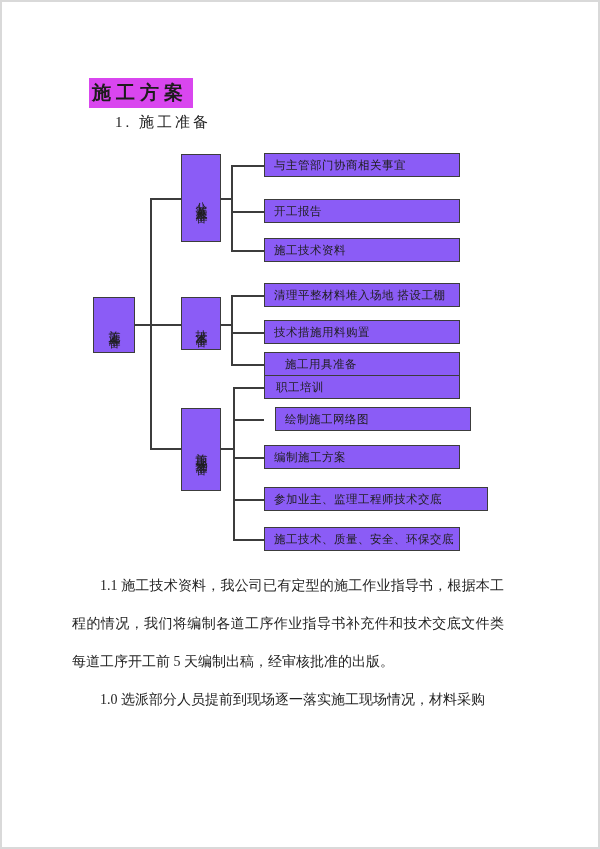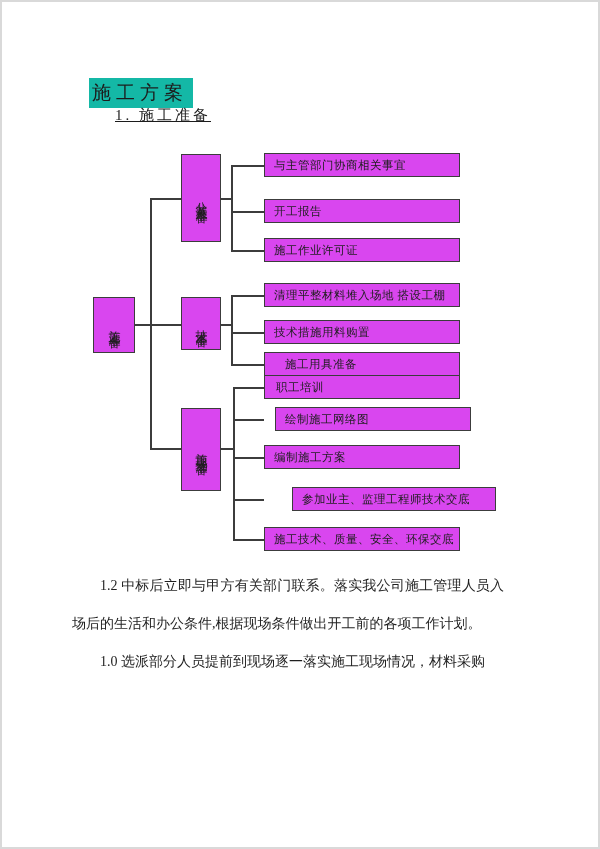--- a/index.html
+++ b/index.html
@@ -9,38 +9,37 @@
     box-sizing:border-box;
     background:#ffffff;
     border:2px solid #d9d9d9;
     font-family:"Liberation Serif","DejaVu Serif",serif;
     color:#242424;
     overflow:hidden;
   }
   .doc-title{
     position:absolute;left:87px;top:76px;
     margin:0;
-    font-size:19px;font-weight:normal;
+    font-size:19px;font-weight:bold;
     letter-spacing:5px;
-    background:#14b8a6;
+    background:#d946ef;
     padding:2px 5px 2px 3px;
     color:#1c1c1c;
   }
   .section-heading{
-    position:absolute;left:113px;top:104px;
+    position:absolute;left:113px;top:111px;
     font-size:15px;letter-spacing:3px;
     color:#1c1c1c;
-    text-decoration:underline;
   }
   
   .dg-box{
     position:absolute;
     box-sizing:border-box;
     border:1.5px solid #3c3c3c;
-    background:#d946ef;
+    background:#8b5cf6;
   }
   .vbox{
     display:flex;align-items:center;justify-content:center;
     writing-mode:vertical-rl;
     font-size:12px;letter-spacing:2px;
     color:#1e1e1e;
   }
   .leaf{
     display:flex;align-items:center;
     padding-left:9px;
@@ -71,30 +70,30 @@
   <div>
 
     <div class="dg-box vbox" style="left:91px;top:295px;width:42px;height:56px;">施工准备</div>
 
     <div class="dg-box vbox" style="left:179px;top:152px;width:40px;height:88px;">公共关系准备</div>
     <div class="dg-box vbox" style="left:179px;top:295px;width:40px;height:53px;">技术准备</div>
     <div class="dg-box vbox" style="left:179px;top:406px;width:40px;height:83px;">施工现场准备</div>
 
     <div class="dg-box leaf" style="left:262px;top:151px;width:196px;height:24px;">与主管部门协商相关事宜</div>
     <div class="dg-box leaf" style="left:262px;top:197px;width:196px;height:24px;">开工报告</div>
-    <div class="dg-box leaf" style="left:262px;top:236px;width:196px;height:24px;">施工作业许可证</div>
+    <div class="dg-box leaf" style="left:262px;top:236px;width:196px;height:24px;">施工技术资料</div>
 
     <div class="dg-box leaf" style="left:262px;top:281px;width:196px;height:24px;">清理平整材料堆入场地 搭设工棚</div>
     <div class="dg-box leaf" style="left:262px;top:318px;width:196px;height:24px;">技术措施用料购置</div>
     <div class="dg-box leaf" style="left:262px;top:350px;width:196px;height:24px;padding-left:20px;">施工用具准备</div>
 
     <div class="dg-box leaf" style="left:262px;top:373px;width:196px;height:24px;padding-left:11px;">职工培训</div>
     <div class="dg-box leaf" style="left:262px;top:405px;width:196px;height:24px;margin-left:11px;">绘制施工网络图</div>
     <div class="dg-box leaf" style="left:262px;top:443px;width:196px;height:24px;">编制施工方案</div>
-    <div class="dg-box leaf" style="left:262px;top:485px;width:204px;height:24px;margin-left:28px;">参加业主、监理工程师技术交底</div>
+    <div class="dg-box leaf" style="left:262px;top:485px;width:224px;height:24px;">参加业主、监理工程师技术交底</div>
     <div class="dg-box leaf" style="left:262px;top:525px;width:196px;height:24px;">施工技术、质量、安全、环保交底</div>
 
     <div class="hl" style="left:133px;top:322px;width:46px;"></div>
     <div class="vl" style="left:148px;top:196px;height:251px;"></div>
     <div class="hl" style="left:148px;top:196px;width:31px;"></div>
     <div class="hl" style="left:148px;top:446px;width:31px;"></div>
 
     <div class="hl" style="left:219px;top:196px;width:10px;"></div>
     <div class="vl" style="left:229px;top:163px;height:86px;"></div>
     <div class="hl" style="left:229px;top:163px;width:33px;"></div>
@@ -110,17 +109,17 @@
     <div class="hl" style="left:219px;top:446px;width:12px;"></div>
     <div class="vl" style="left:231px;top:385px;height:153px;"></div>
     <div class="hl" style="left:231px;top:385px;width:31px;"></div>
     <div class="hl" style="left:231px;top:417px;width:31px;"></div>
     <div class="hl" style="left:231px;top:455px;width:31px;"></div>
     <div class="hl" style="left:231px;top:497px;width:31px;"></div>
     <div class="hl" style="left:231px;top:537px;width:31px;"></div>
   </div>
 
   <div class="body-text">
-    <p>1.2 中标后立即与甲方有关部门联系。落实我公司施工管理人员入场后的生活和办公条件,根据现场条件做出开工前的各项工作计划。</p>
+    <p>1.1 施工技术资料，我公司已有定型的施工作业指导书，根据本工程的情况，我们将编制各道工序作业指导书补充件和技术交底文件类每道工序开工前 5 天编制出稿，经审核批准的出版。</p>
     <p>1.0 选派部分人员提前到现场逐一落实施工现场情况，材料采购</p>
   </div>
 
 </div>
 
 </body></html>

